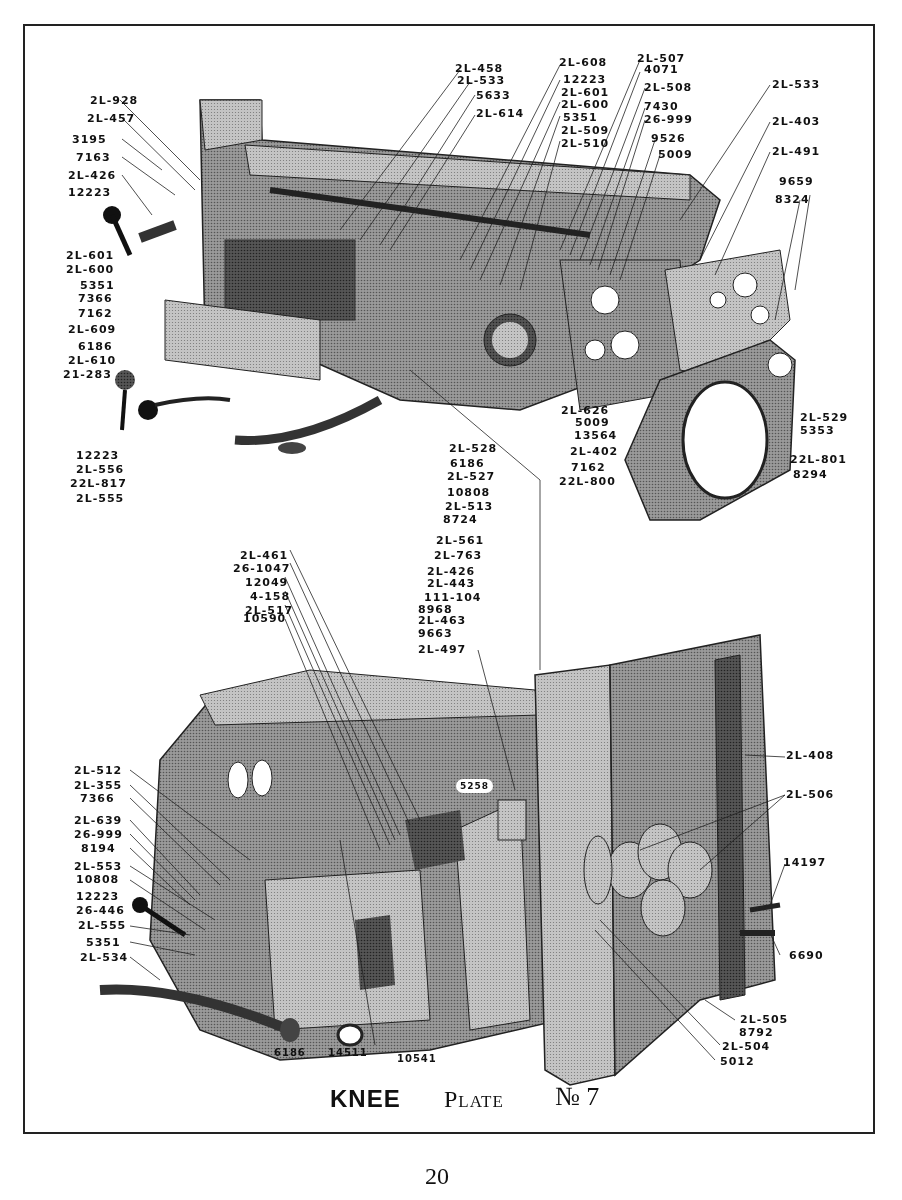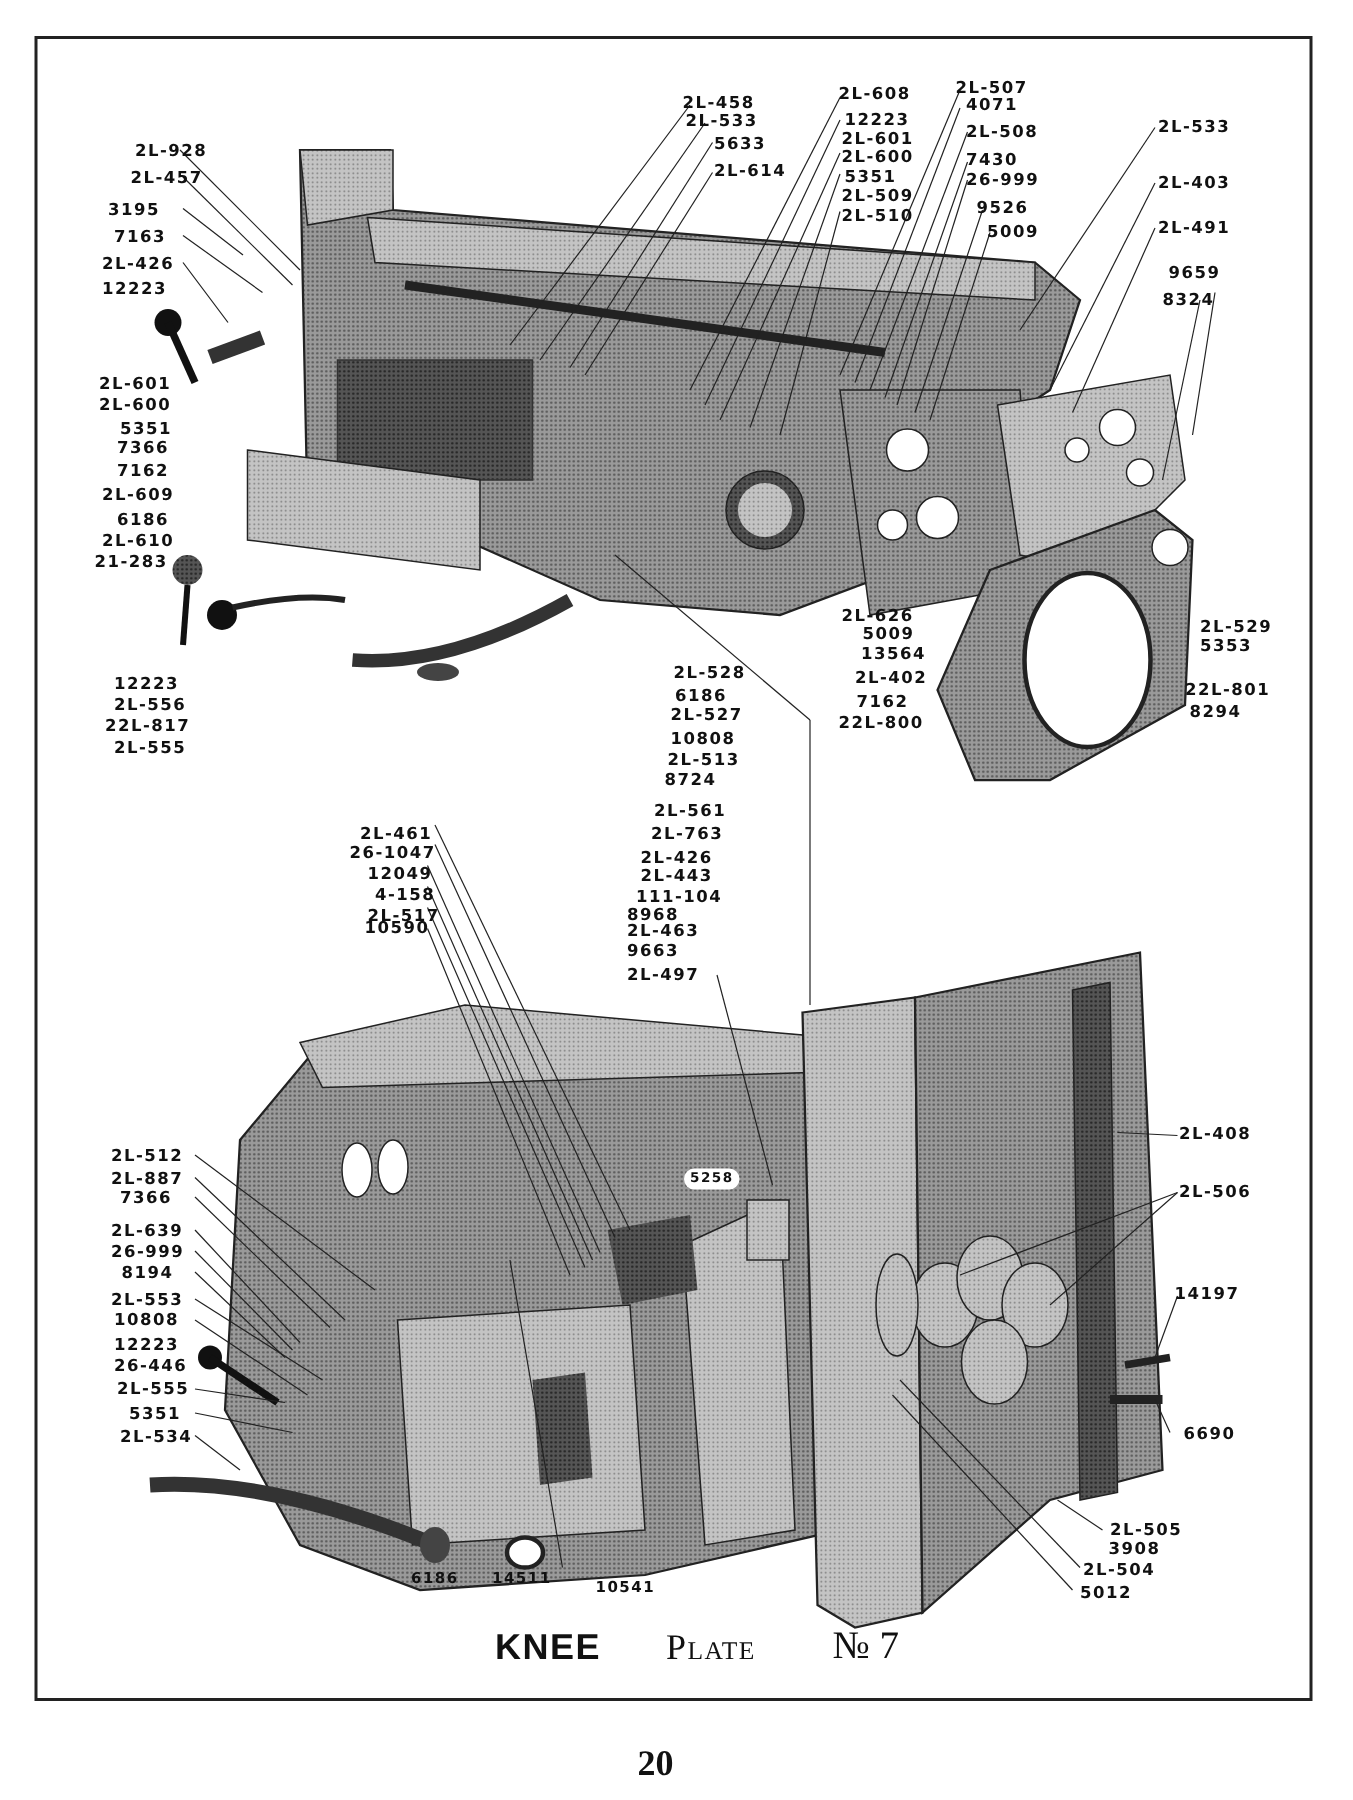--- a/index.html
+++ b/index.html
@@ -3,21 +3,21 @@
 <meta charset="utf-8">
 <style>
   html,body{margin:0;padding:0;background:#fff;}
   body{width:902px;height:1200px;position:relative;overflow:hidden;font-family:"DejaVu Sans",sans-serif;color:#111;}
   .frame{position:absolute;left:23px;top:24px;width:852px;height:1110px;border:2px solid #222;box-sizing:border-box;}
   svg.art{position:absolute;left:0;top:0;}
   .lbl{position:absolute;font-size:11px;font-weight:bold;letter-spacing:1px;white-space:nowrap;line-height:12px;color:#111;}
   .title-knee{position:absolute;left:330px;top:1085px;font-family:"Liberation Sans",sans-serif;font-weight:bold;font-size:24px;letter-spacing:1px;}
   .title-plate{position:absolute;left:444px;top:1086px;font-family:"Liberation Serif",serif;font-size:24px;font-variant:small-caps;letter-spacing:1px;}
   .title-num{position:absolute;left:555px;top:1082px;font-family:"Liberation Serif",serif;font-size:26px;}
-  .page-num{position:absolute;left:425px;top:1163px;font-family:"Liberation Serif",serif;font-weight:bold;font-size:24px;}
+  .page-num{position:absolute;left:425px;top:1163px;font-family:"Liberation Serif",serif;font-weight:normal;font-size:24px;}
 </style>
 </head>
 <body>
 
 <div class="frame"></div>
 
 <svg class="art" width="902" height="1200">
   <defs>
     <pattern id="ht" width="3" height="3" patternUnits="userSpaceOnUse">
       <rect width="3" height="3" fill="#9a9a9a"></rect>
@@ -237,39 +237,39 @@
 <div class="lbl" style="left:418px;top:644px">2L-497</div>
 
 <div class="lbl" style="left:240px;top:550px">2L-461</div>
 <div class="lbl" style="left:233px;top:563px">26-1047</div>
 <div class="lbl" style="left:245px;top:577px">12049</div>
 <div class="lbl" style="left:250px;top:591px">4-158</div>
 <div class="lbl" style="left:245px;top:605px">2L-517</div>
 <div class="lbl" style="left:243px;top:613px">10590</div>
 
 <div class="lbl" style="left:74px;top:765px">2L-512</div>
-<div class="lbl" style="left:74px;top:780px">2L-887</div>
+<div class="lbl" style="left:74px;top:780px">2L-355</div>
 <div class="lbl" style="left:80px;top:793px">7366</div>
 <div class="lbl" style="left:74px;top:815px">2L-639</div>
 <div class="lbl" style="left:74px;top:829px">26-999</div>
 <div class="lbl" style="left:81px;top:843px">8194</div>
 <div class="lbl" style="left:74px;top:861px">2L-553</div>
 <div class="lbl" style="left:76px;top:874px">10808</div>
 <div class="lbl" style="left:76px;top:891px">12223</div>
 <div class="lbl" style="left:76px;top:905px">26-446</div>
 <div class="lbl" style="left:78px;top:920px">2L-555</div>
 <div class="lbl" style="left:86px;top:937px">5351</div>
 <div class="lbl" style="left:80px;top:952px">2L-534</div>
 
 <div class="lbl" style="left:786px;top:750px">2L-408</div>
 <div class="lbl" style="left:786px;top:789px">2L-506</div>
 <div class="lbl" style="left:783px;top:857px">14197</div>
 <div class="lbl" style="left:789px;top:950px">6690</div>
 <div class="lbl" style="left:740px;top:1014px">2L-505</div>
-<div class="lbl" style="left:739px;top:1027px">3908</div>
+<div class="lbl" style="left:739px;top:1027px">8792</div>
 <div class="lbl" style="left:722px;top:1041px">2L-504</div>
 <div class="lbl" style="left:720px;top:1056px">5012</div>
 
 <div class="lbl" style="left:274px;top:1047px;font-size:10px">6186</div>
 <div class="lbl" style="left:328px;top:1047px;font-size:10px">14511</div>
 <div class="lbl" style="left:397px;top:1053px;font-size:10px">10541</div>
 
 <div class="lbl" style="left:456px;top:779px;font-size:9px;background:#fff;border-radius:8px;padding:1px 4px">5258</div>
 
 <div class="title-knee">KNEE</div>

